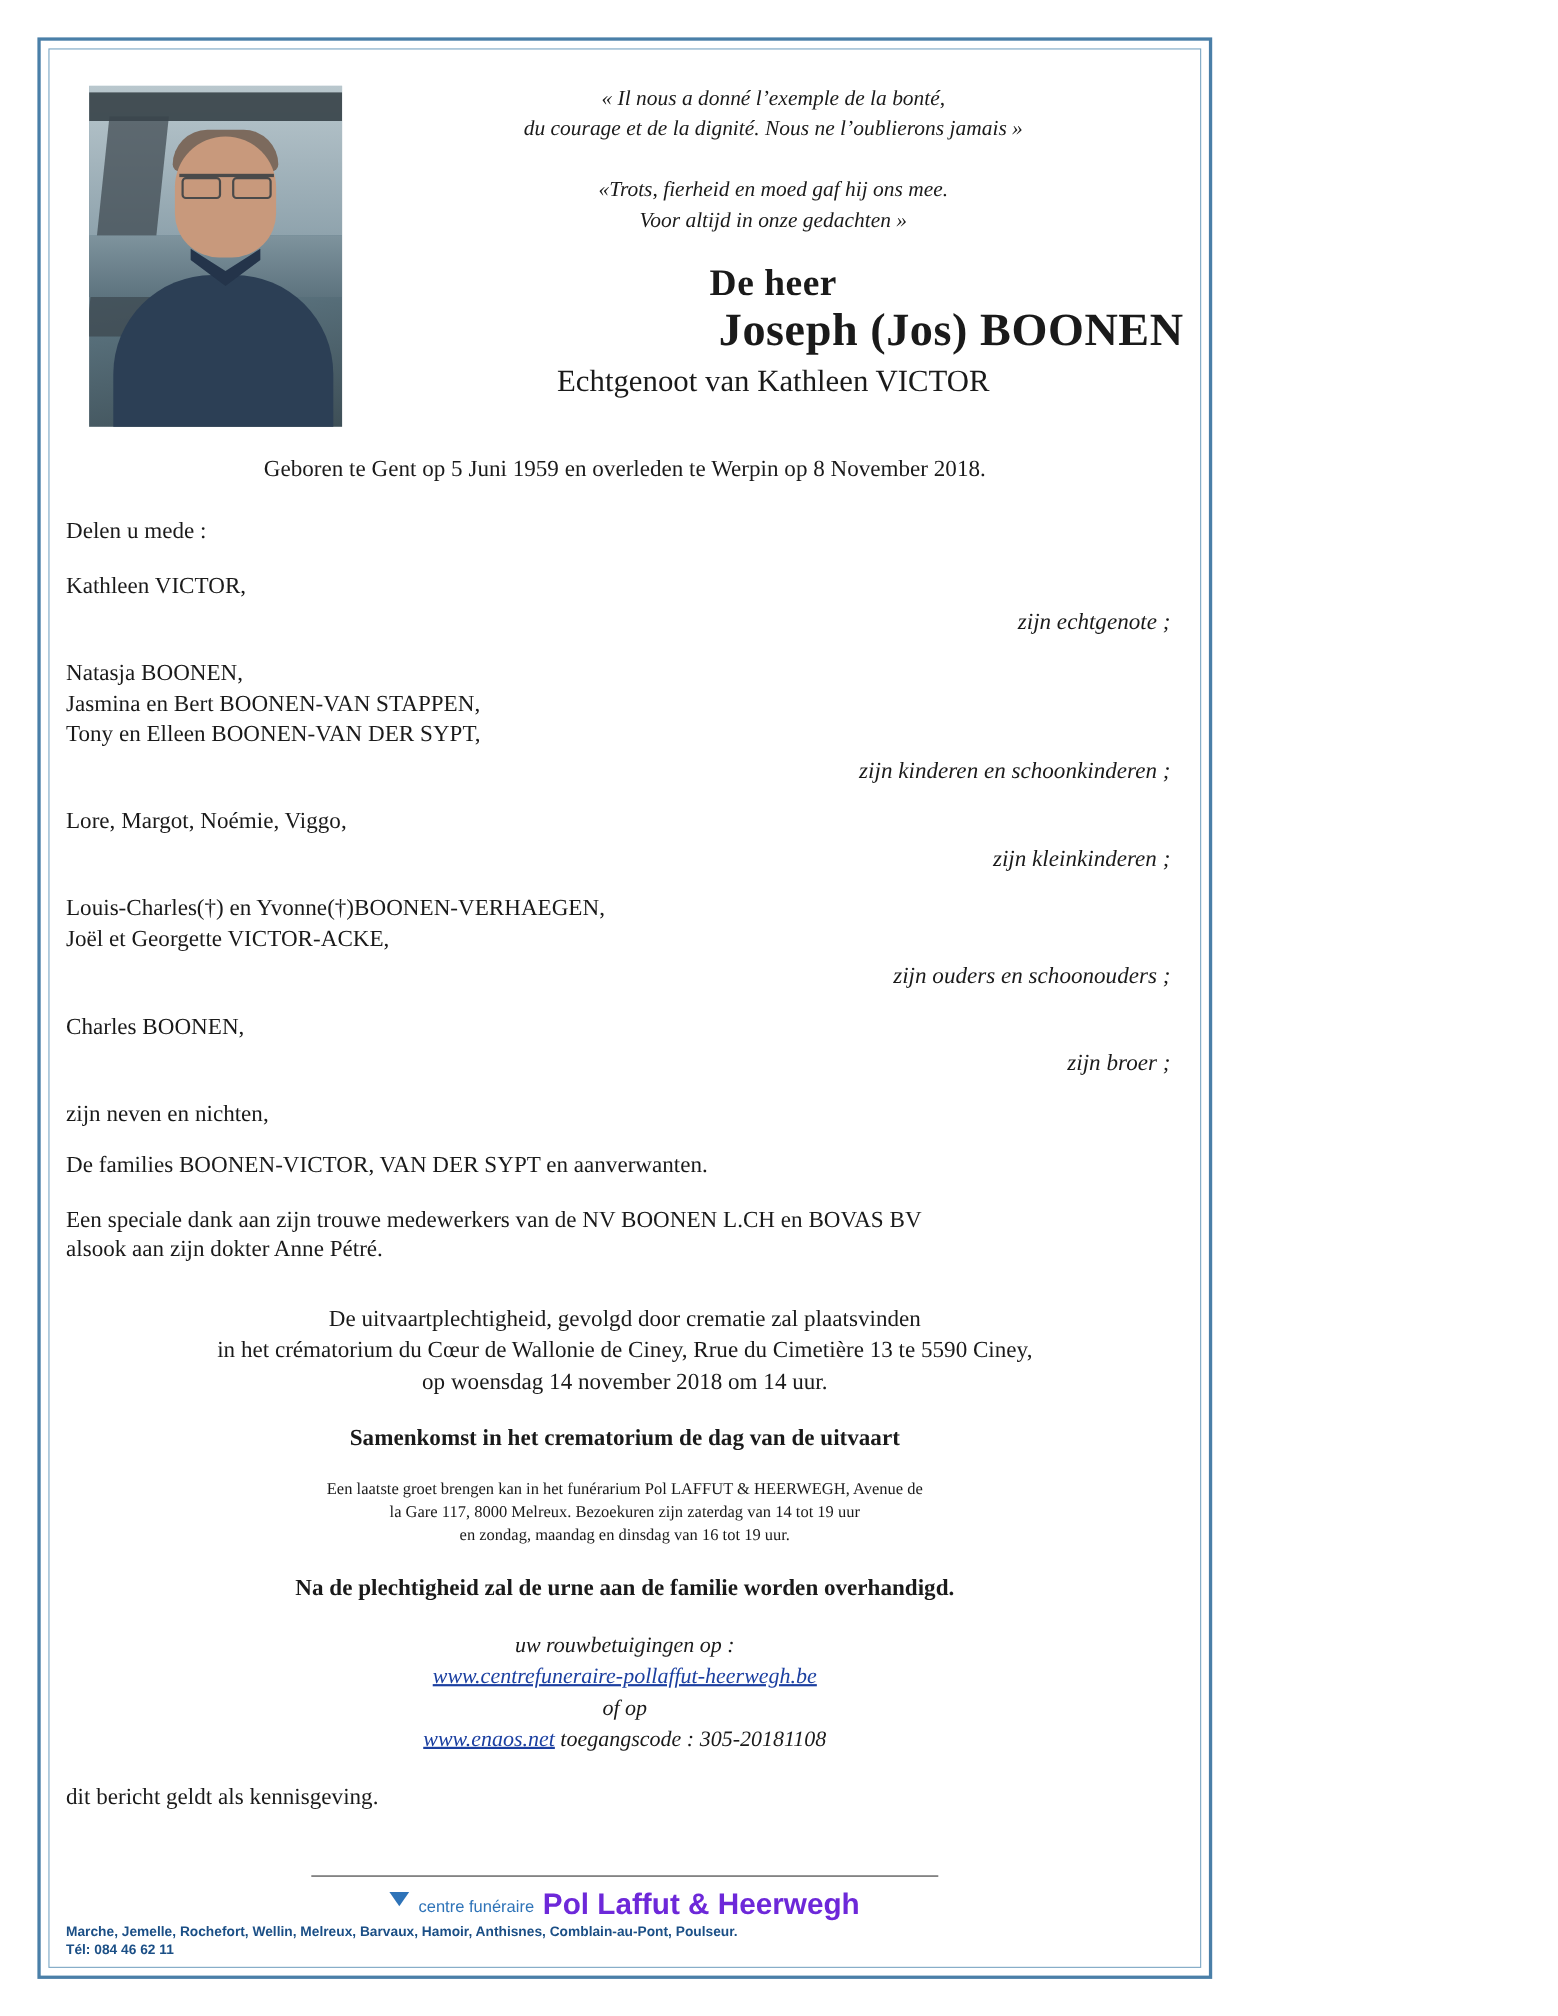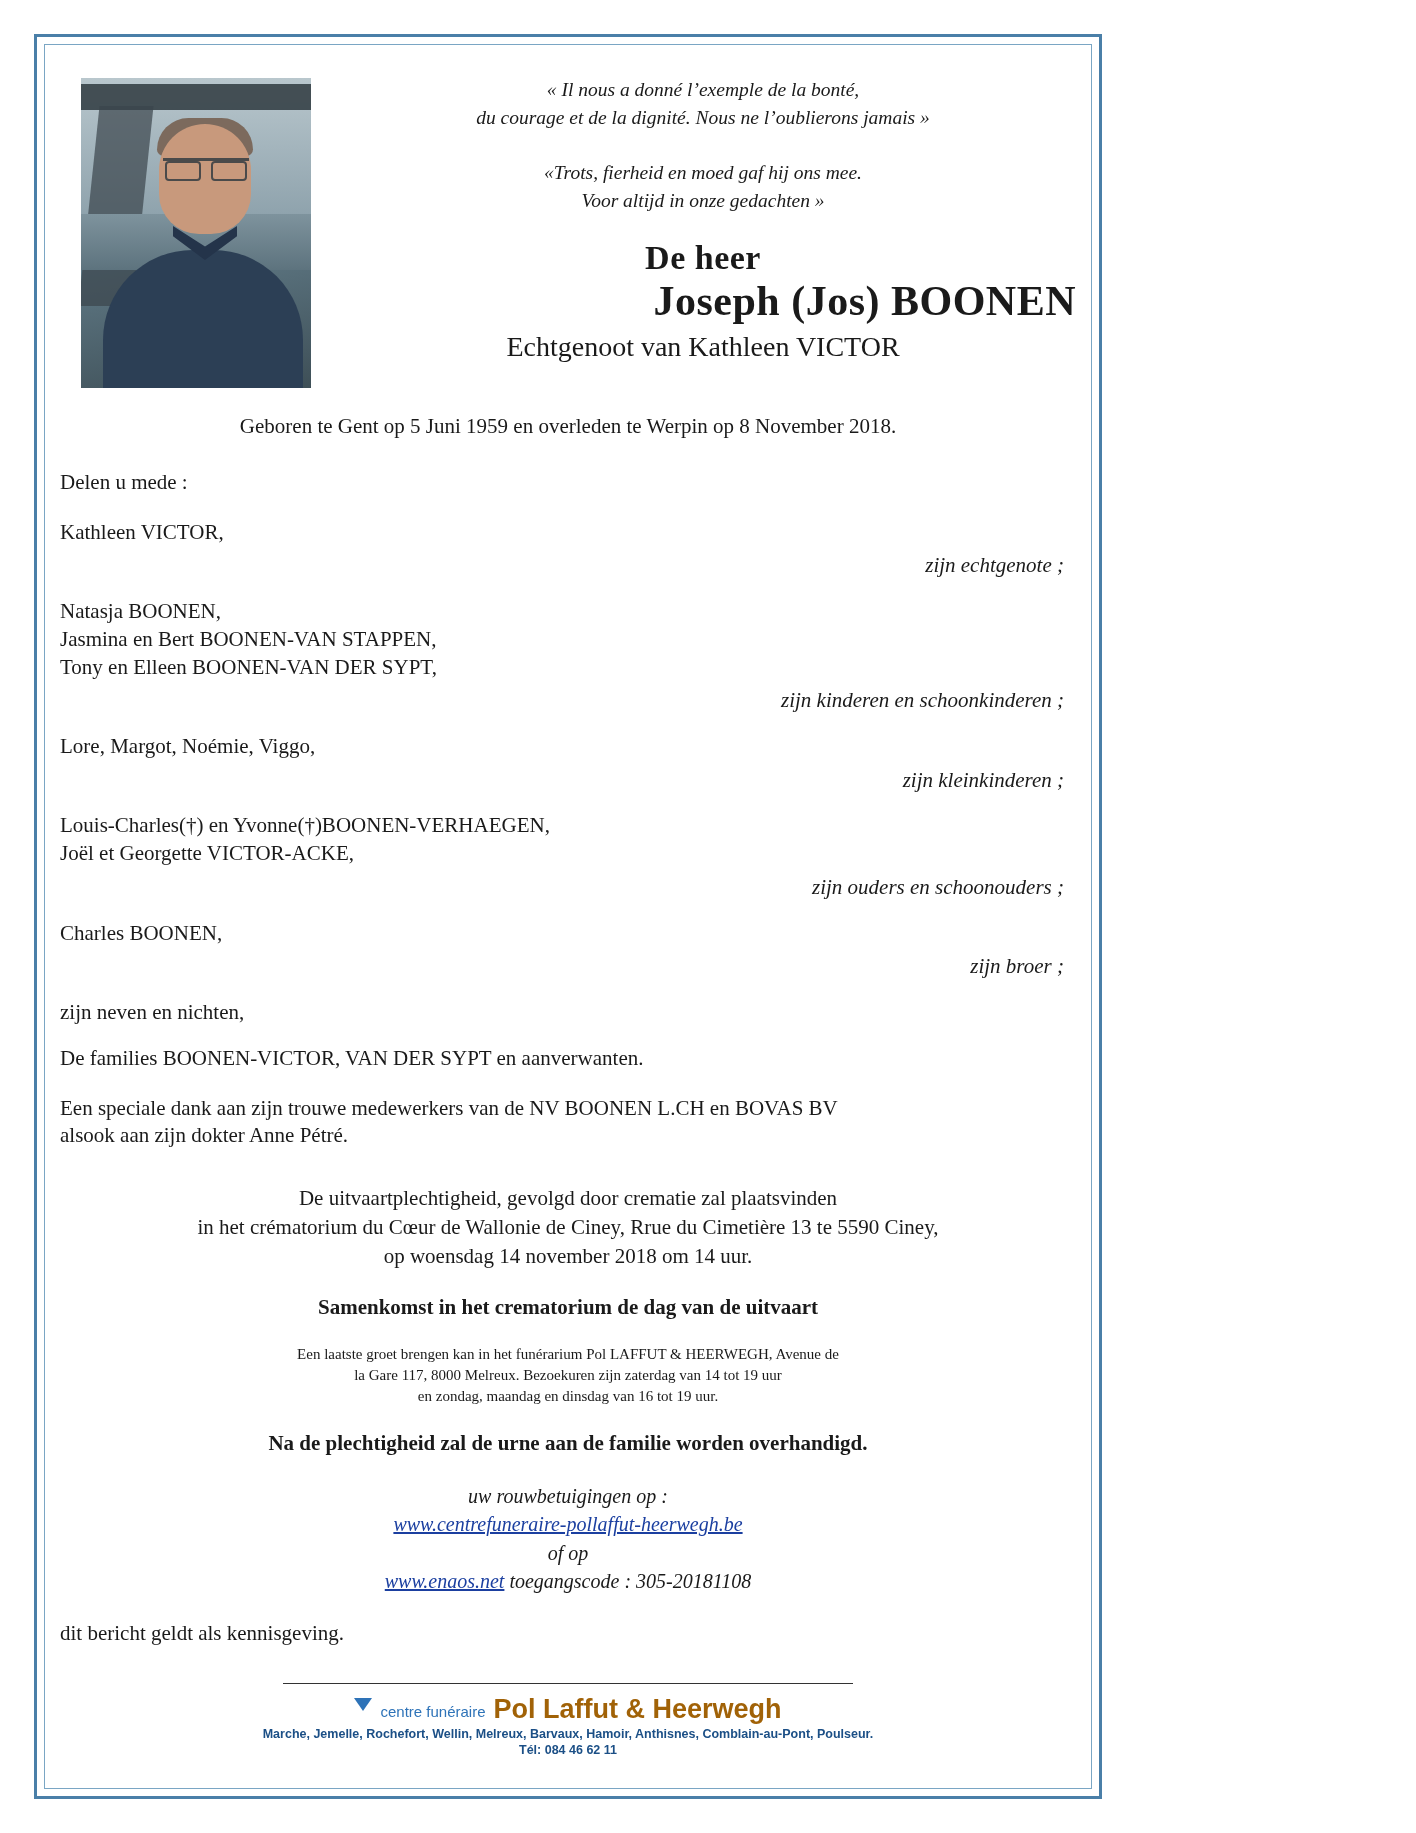--- a/index.html
+++ b/index.html
@@ -227,22 +227,21 @@
   .notice {
     font-size: 21px;
     margin-top: 26px;
   }
 
   
   .footer {
     position: absolute;
     left: 0;
     right: 0;
-    bottom: 24px;
-    text-align: center;
+    bottom: 2px;
   }
   .footer-rule {
     width: 570px;
     height: 1px;
     background: #333;
     margin: 0 auto 10px auto;
   }
   .logo-row {
     display: flex;
     align-items: flex-end;
@@ -258,21 +257,21 @@
   }
   .logo-small {
     font-size: 15px;
     color: #2e73b8;
     font-family: "Liberation Sans", sans-serif;
     margin-bottom: 5px;
   }
   .logo-main {
     font-size: 27px;
     font-weight: bold;
-    color: #a16207;
+    color: #6d28d9;
     font-family: "Liberation Sans", sans-serif;
   }
   .footer-towns {
     font-size: 12.5px;
     font-weight: bold;
     color: #1b4f86;
     font-family: "Liberation Sans", sans-serif;
     margin-top: 2px;
   }
   .footer-tel {

